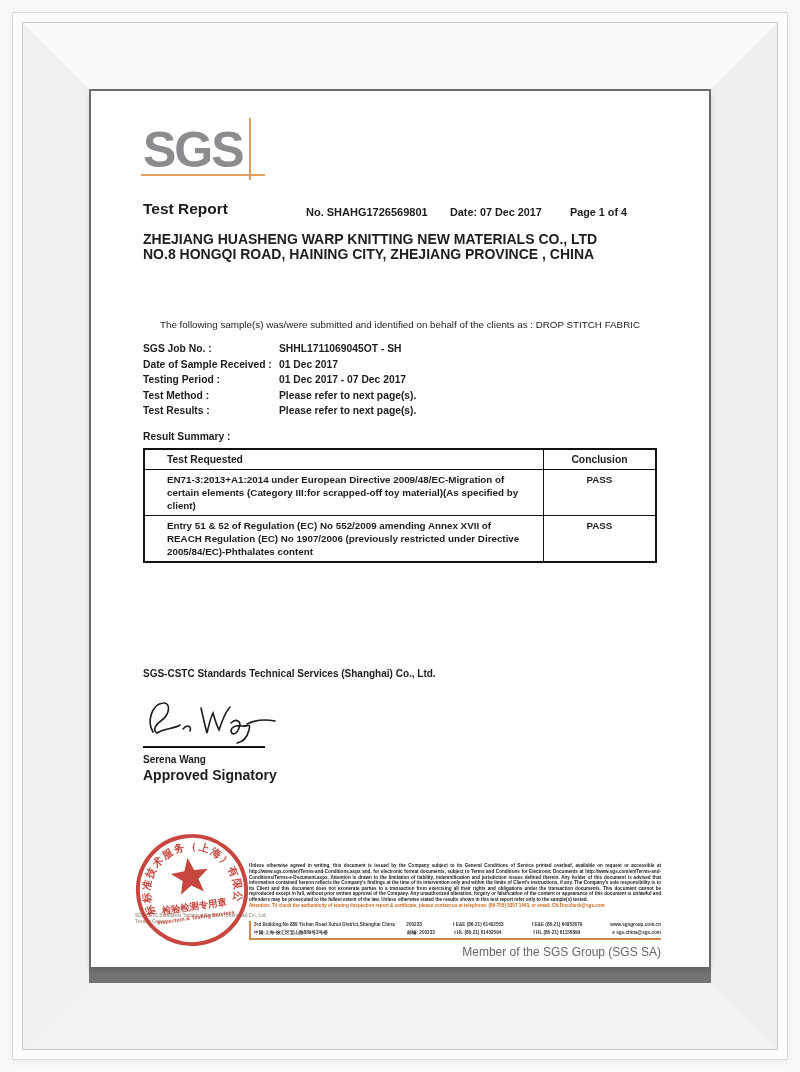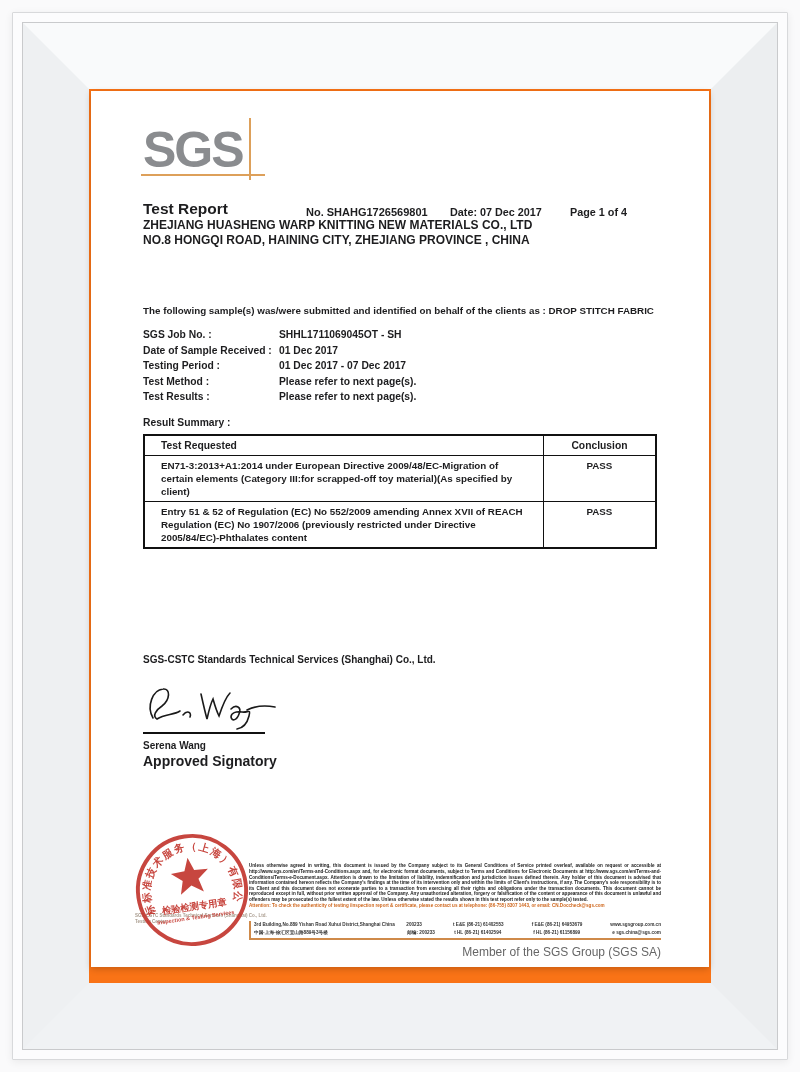--- a/index.html
+++ b/index.html
@@ -11,54 +11,54 @@
   
   .frame-outer{
     position:absolute;inset:12px;background:#fcfcfd;
     border:1px solid #d8d9db;border-radius:1px;
     box-shadow:0 2px 8px rgba(0,0,0,.07);
   }
   .frame-bevel{
     position:absolute;inset:10px;
     border:66px solid;
     border-color:#f9fafb #eceef0 #f0f2f4 #eef0f2;
-    background:#f97316;
+    background:#737373;
     box-shadow:0 0 0 1px #c9cacc;
   }
   
   .paper{
     position:absolute;left:2px;right:2px;top:2px;bottom:16px;
     background:#ffffff;box-shadow:0 2px 7px rgba(0,0,0,.20);
     padding:0 52px;box-sizing:border-box;color:#1d1d1f;
   }
   
   .logo-row{position:relative;margin-top:33px;height:56px;}
   .sgs-logo{font-size:50px;line-height:52px;font-weight:bold;color:#8a8c8f;letter-spacing:-2px;}
   .mark-h{position:absolute;left:-2px;top:50px;width:124px;height:2px;background:#dda05a;}
   .mark-v{position:absolute;left:106px;top:-6px;width:2px;height:62px;background:#dda05a;}
   
   .header-row{display:flex;align-items:flex-end;margin-top:20px;height:18px;}
   .doc-title{width:163px;font-size:15.5px;font-weight:bold;}
   .hdr-no{width:144px;font-size:11px;font-weight:bold;}
   .hdr-date{width:120px;font-size:10.8px;font-weight:bold;}
   .hdr-page{font-size:10.8px;font-weight:bold;}
   
-  .client{margin-top:0;font-size:12px;font-weight:700;line-height:15px;}
-  
-  .intro{margin-top:56px;font-size:9.8px;font-weight:700;line-height:13px;}
+  .client{margin-top:14px;font-size:14px;font-weight:700;line-height:15px;}
+  
+  .intro{margin-top:56px;font-size:9.8px;font-weight:400;line-height:13px;text-align:center;}
   
   .details{margin-top:10px;font-size:10.3px;line-height:15.5px;}
   .detail-row{display:flex;}
   .detail-row.gap-after{}
   .detail-label{width:136px;font-weight:700;flex:none;}
   .detail-value{font-weight:600;}
   .result-label{margin-top:11px;font-size:10.3px;font-weight:700;line-height:13px;}
   
   table.summary{margin-top:5px;width:100%;border-collapse:collapse;border:2px solid #111;}
-  table.summary th,table.summary td{border:1.5px solid #111;font-size:9.8px;line-height:13px;padding:3px 16px;vertical-align:top;}
+  table.summary th,table.summary td{border:1.5px solid #111;font-size:9.8px;line-height:13px;padding:3px 22px;vertical-align:top;}
   table.summary th{text-align:left;font-weight:700;font-size:10.3px;}
   table.summary th.conc,table.summary td.conc{width:22%;text-align:center;}
   table.summary td{font-weight:600;}
   
   .signed{margin-top:104px;font-size:10px;font-weight:600;line-height:13px;}
   .sig-script{margin-top:12px;height:52px;}
   .sig-underline{width:122px;height:2px;background:#111;margin-top:2px;}
   .sig-name{margin-top:5px;font-size:10px;font-weight:600;line-height:13px;}
   .sig-role{margin-top:3px;font-size:14px;font-weight:600;line-height:13px;}
   

